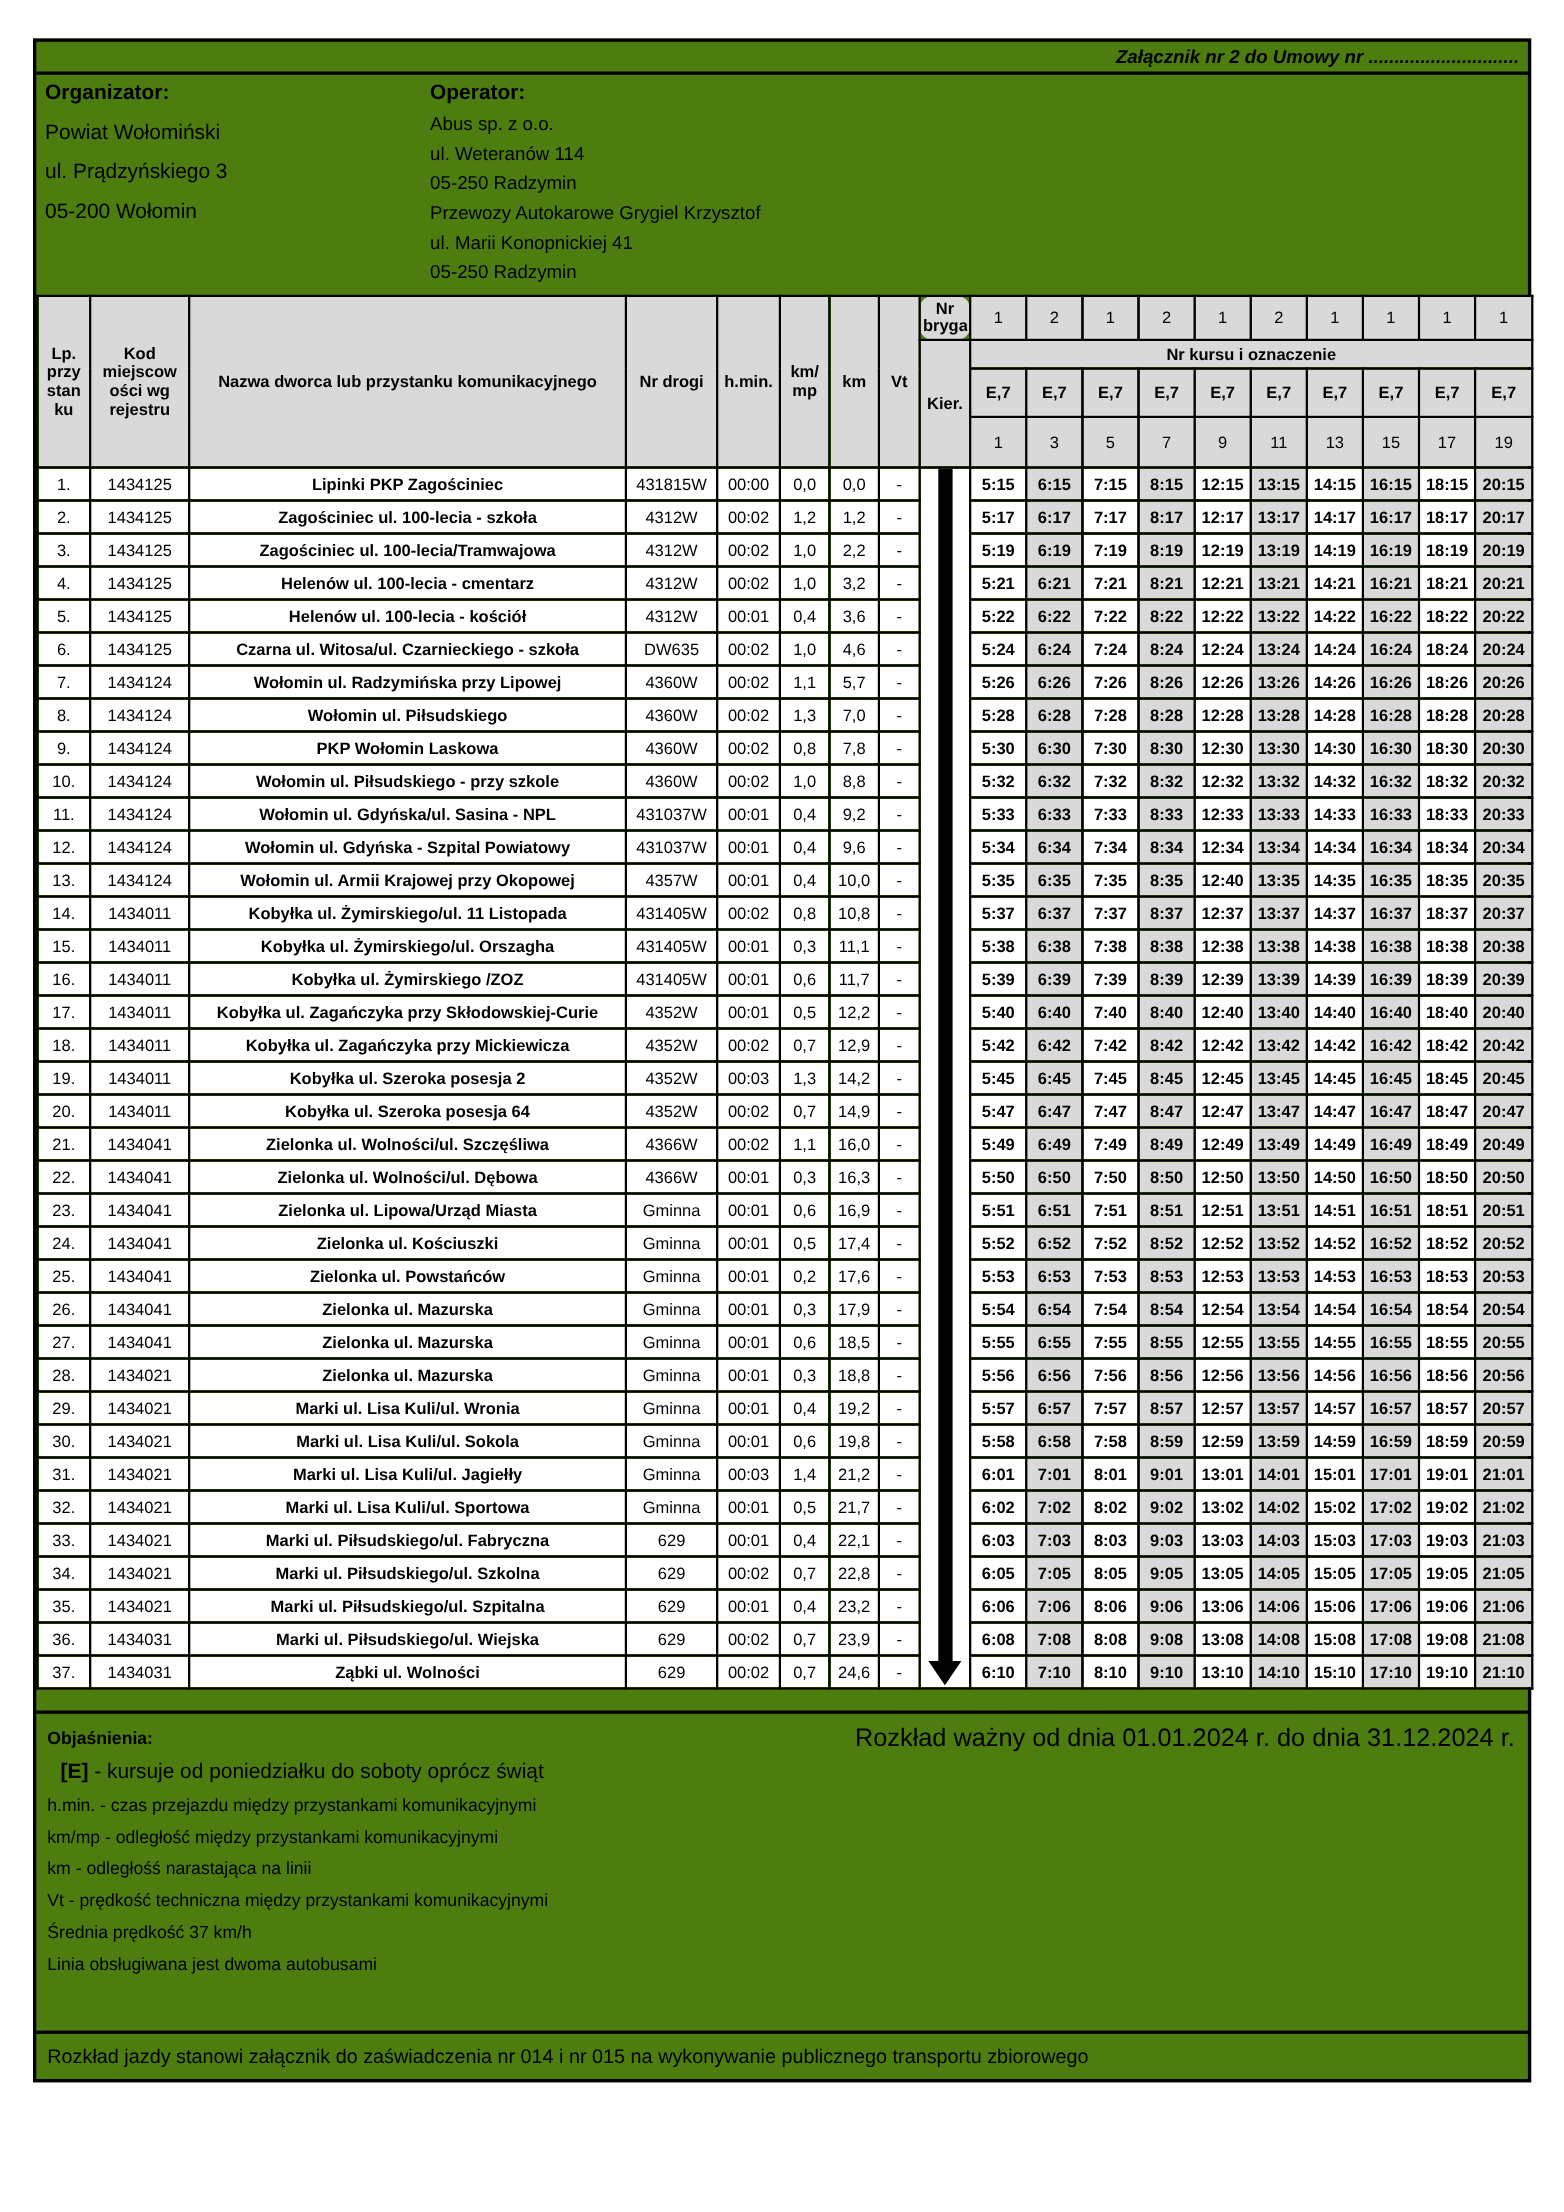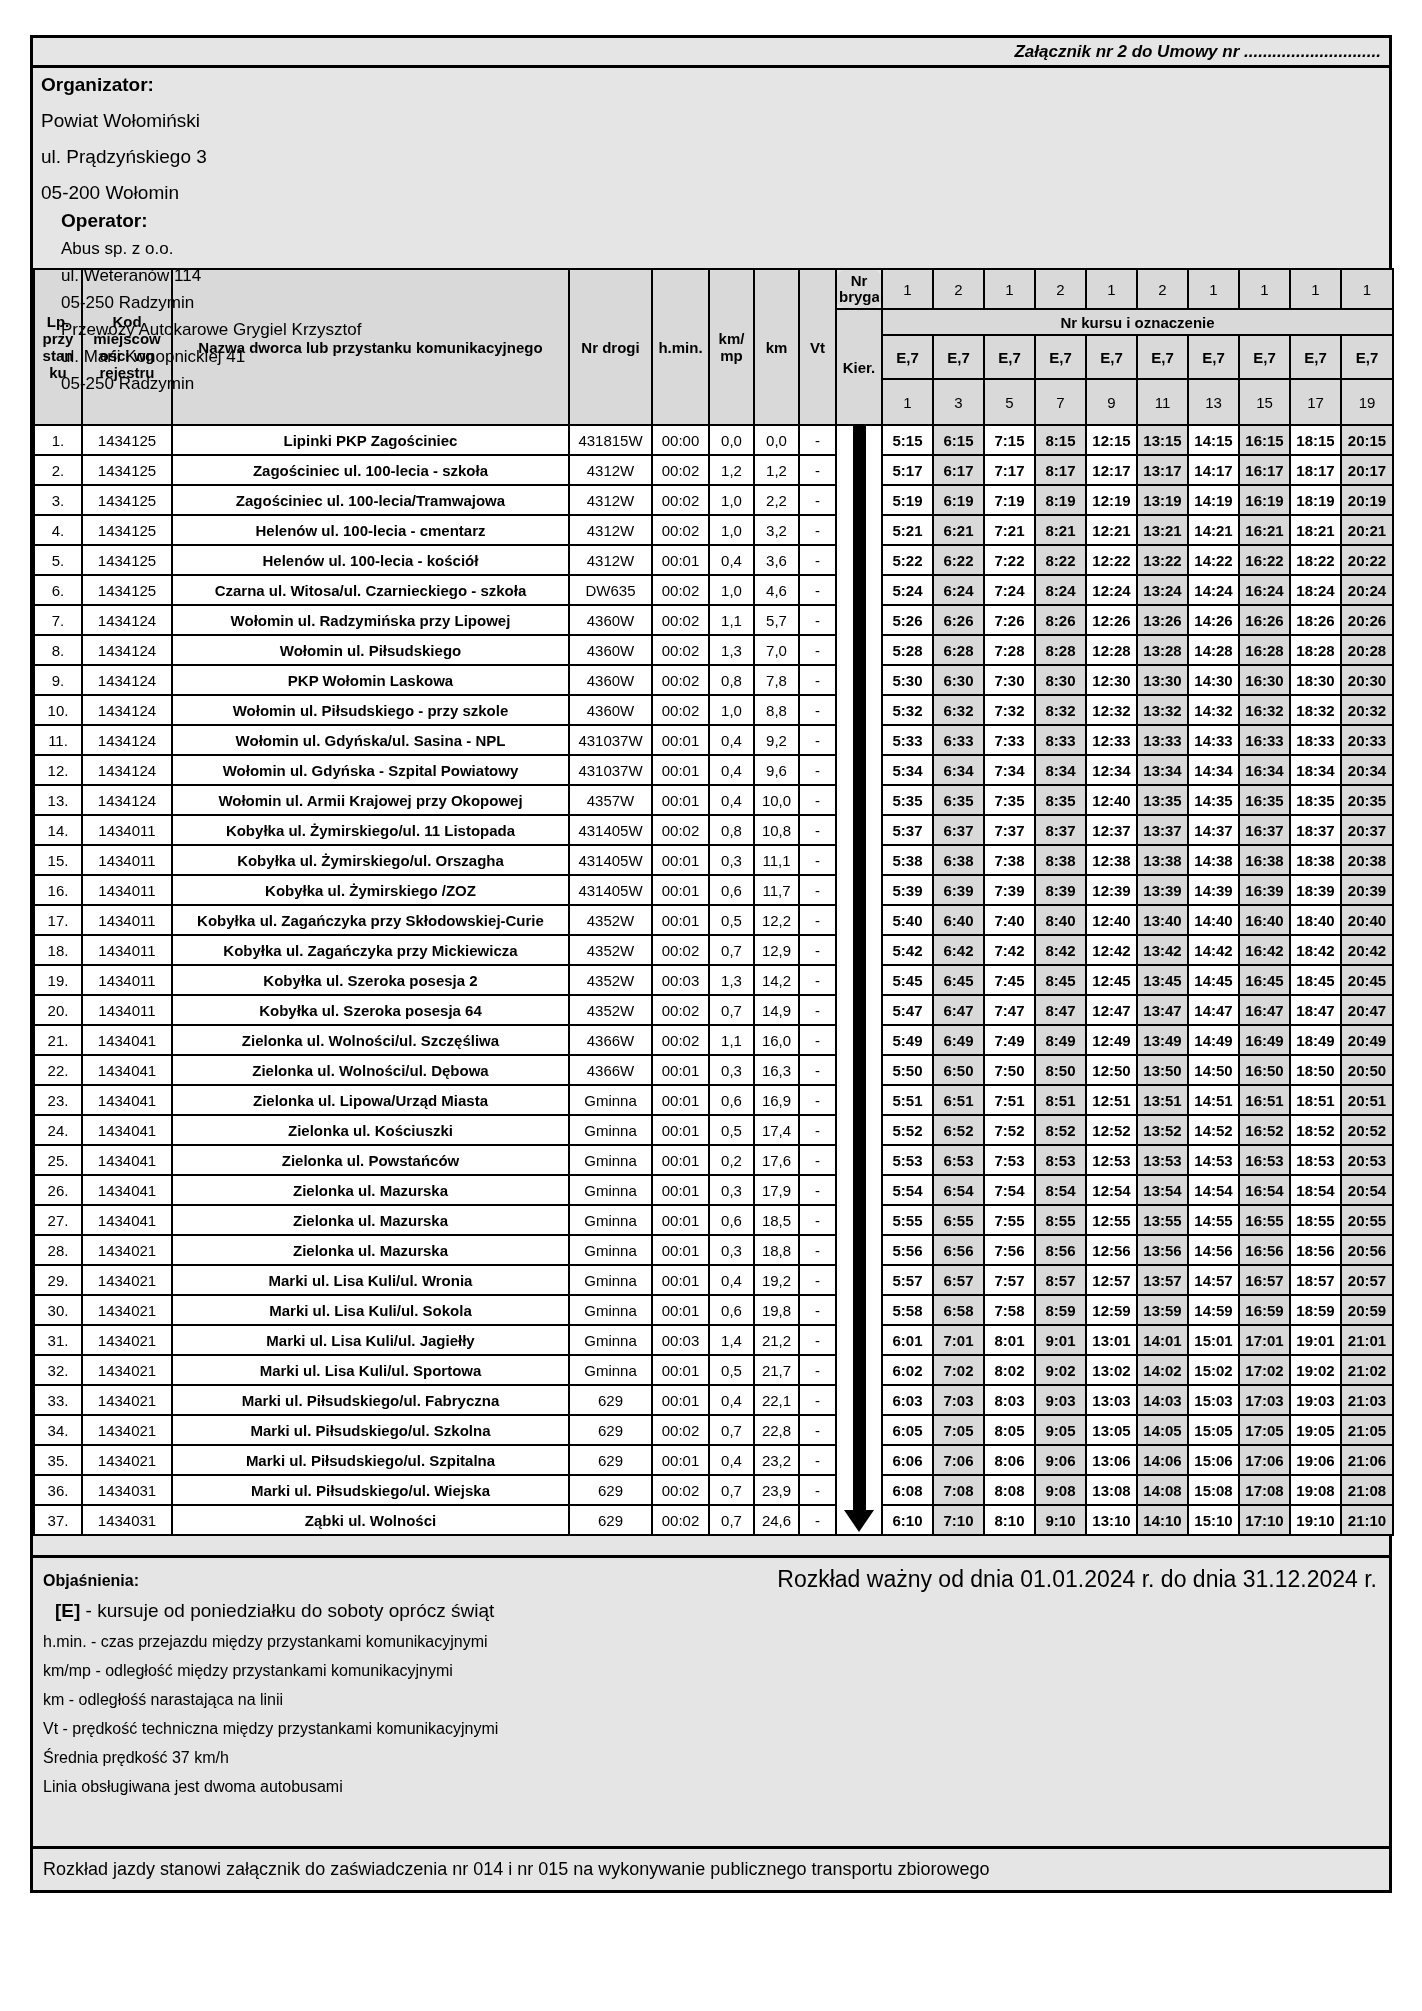--- a/index.html
+++ b/index.html
@@ -1,25 +1,25 @@
 <!DOCTYPE html>
 <html><head>
 <meta charset="utf-8">
 <style>
   html,body{margin:0;padding:0;background:#fff;}
   body{width:1422px;height:2011px;position:relative;font-family:"Liberation Sans",sans-serif;color:#000;}
-  .doc{position:absolute;left:30px;top:35px;width:1362px;border:3px solid #000;background:#e5e5e5;box-sizing:border-box;}
+  .doc{position:absolute;left:30px;top:35px;width:1362px;border:3px solid #000;background:#4d7c0f;box-sizing:border-box;}
   .pre{white-space:pre-line;}
 
   
   .attach-strip{height:30px;border-bottom:3px solid #000;display:flex;align-items:center;justify-content:flex-end;padding:0 8px;box-sizing:border-box;}
   .attach-strip span{font-weight:bold;font-style:italic;font-size:17px;}
 
   
-  .head-sec{height:200px;display:flex;box-sizing:border-box;flex-direction:column;}
+  .head-sec{height:200px;display:flex;box-sizing:border-box;}
   .org-col{width:330px;padding:6px 0 0 8px;box-sizing:border-box;}
   .org-col .lbl,.op-col .lbl{font-weight:bold;font-size:19px;margin-bottom:6px;}
   .org-col .ln{font-size:19px;margin-top:14px;}
   .mid-col{flex:1;text-align:center;padding-top:18px;}
   .title{font-weight:bold;font-size:30px;letter-spacing:0.5px;}
   .line-nr{font-weight:bold;font-size:23px;margin-top:48px;}
   .op-col{width:560px;padding:6px 0 0 28px;box-sizing:border-box;}
   .op-col .lbl{font-size:19px;margin-bottom:2px;}
   .op-col .ln{font-size:17px;margin-top:7px;}
 

